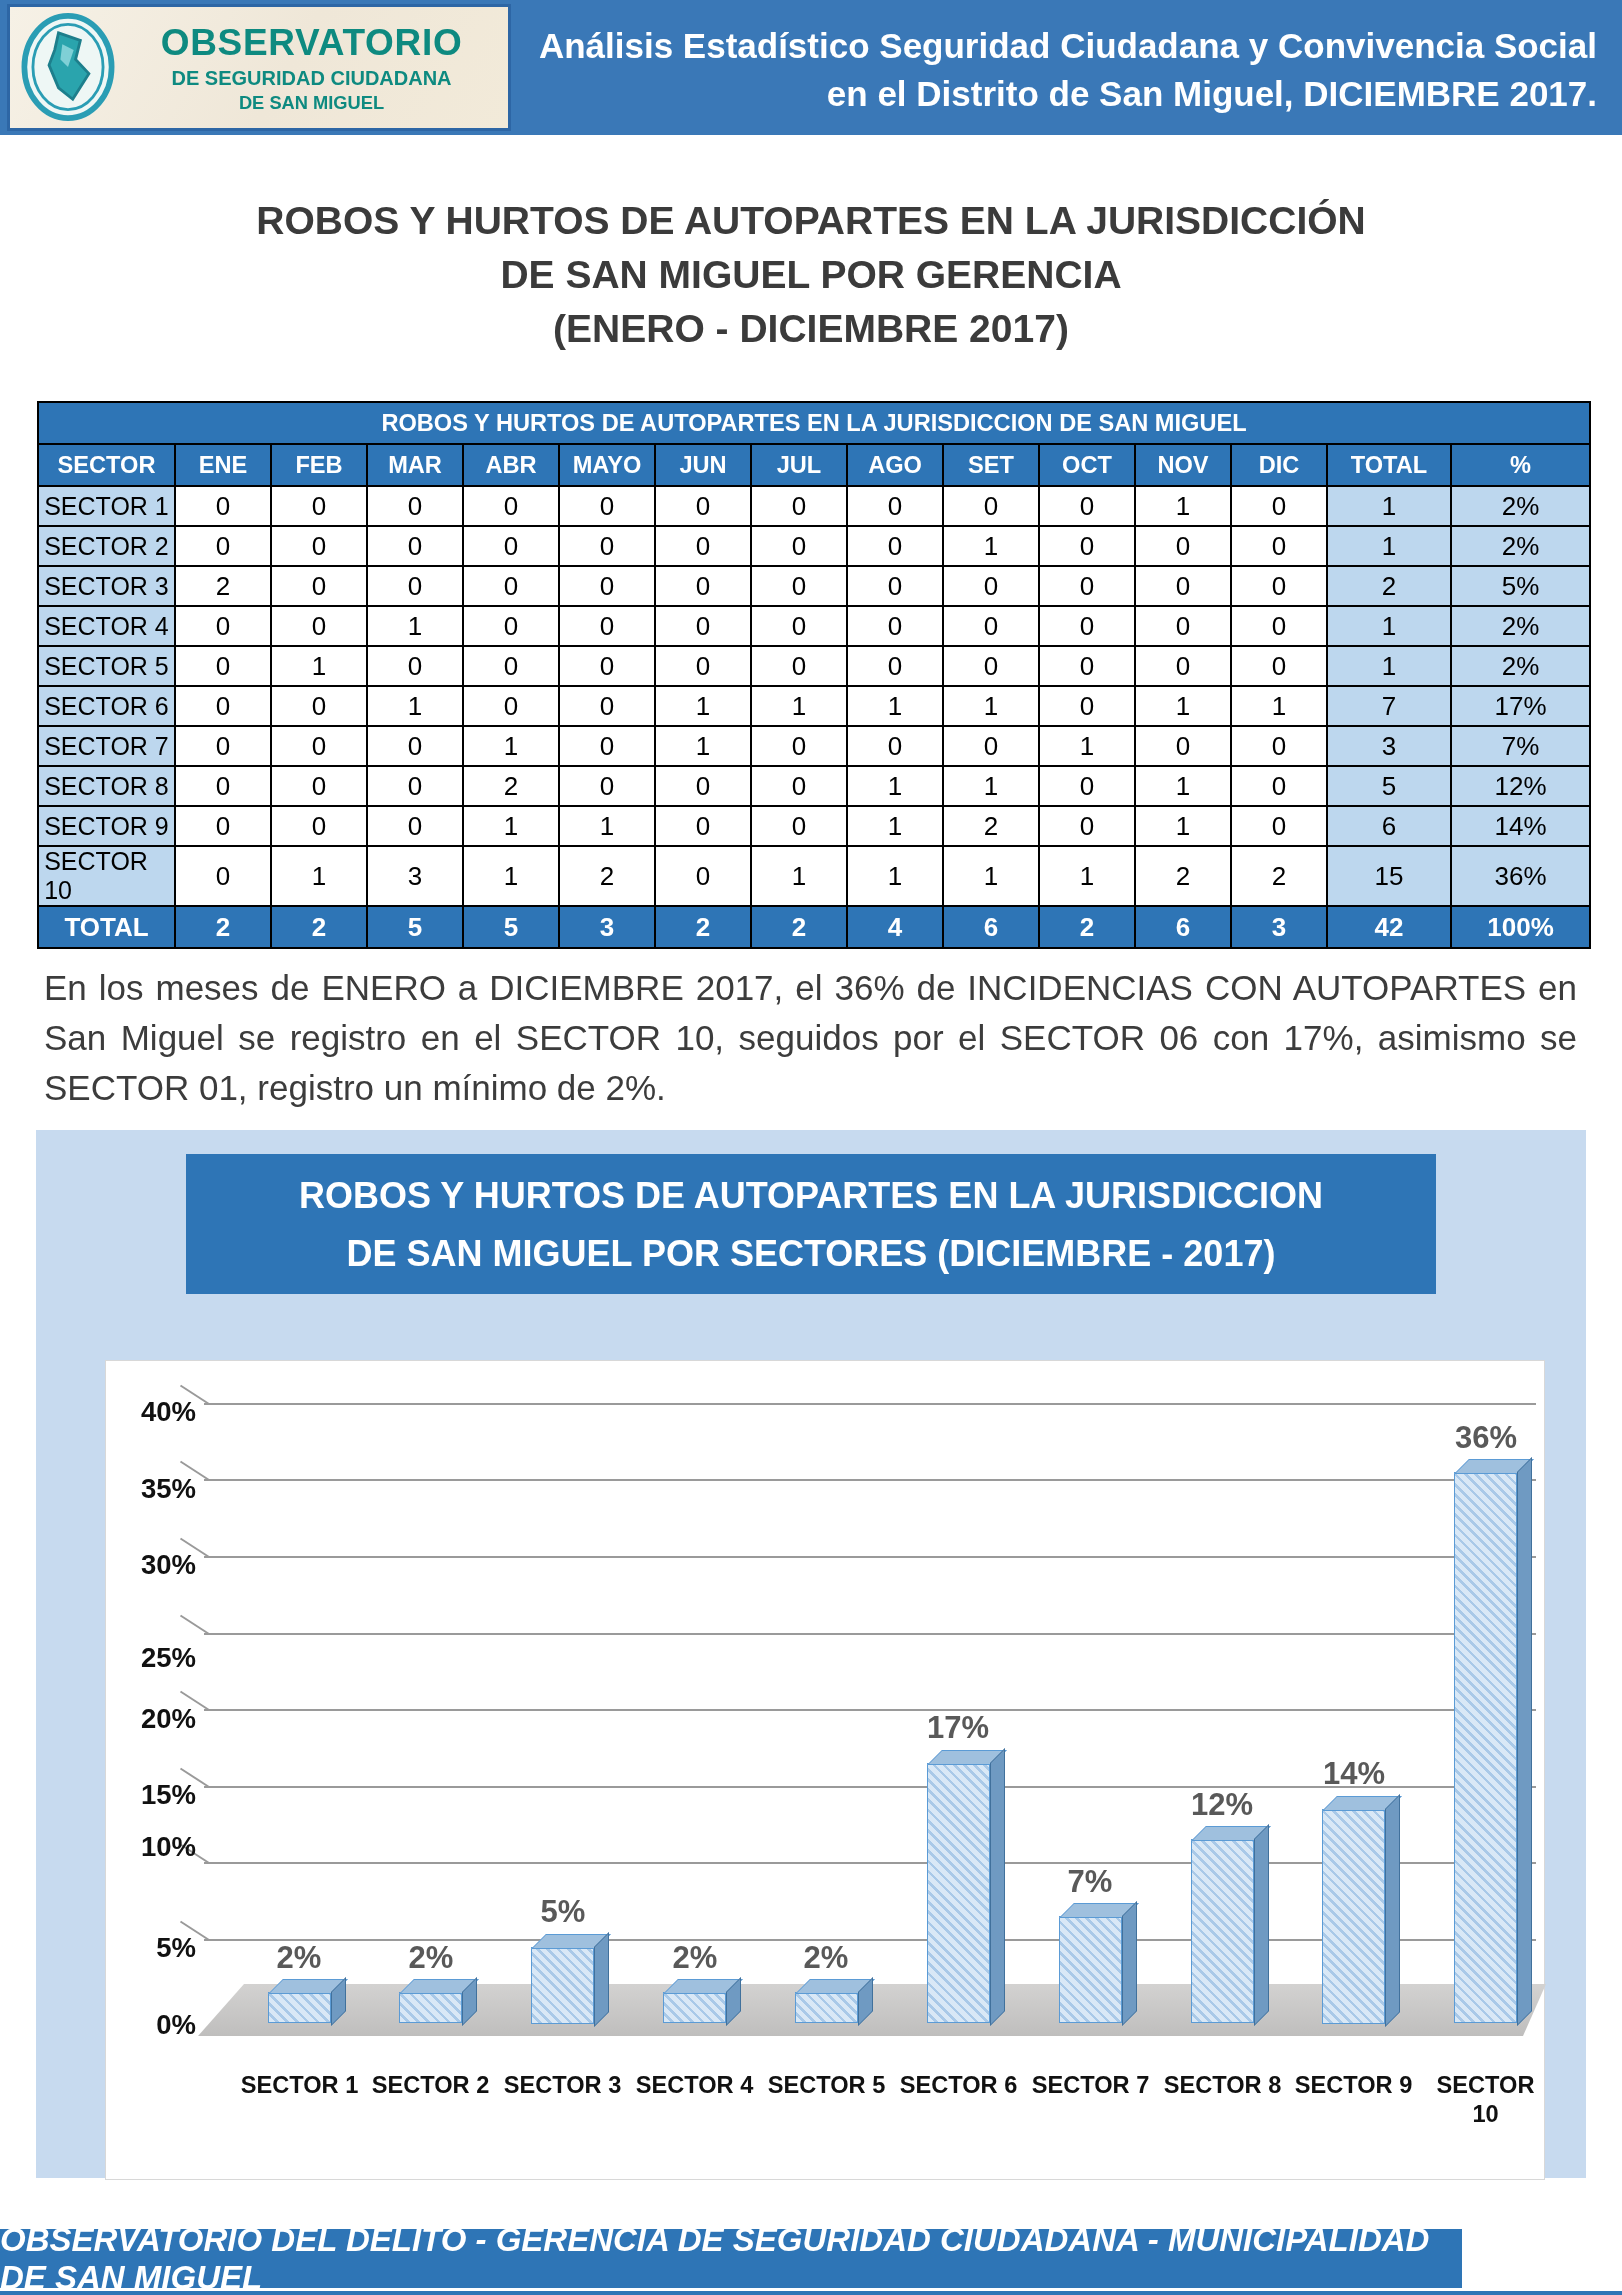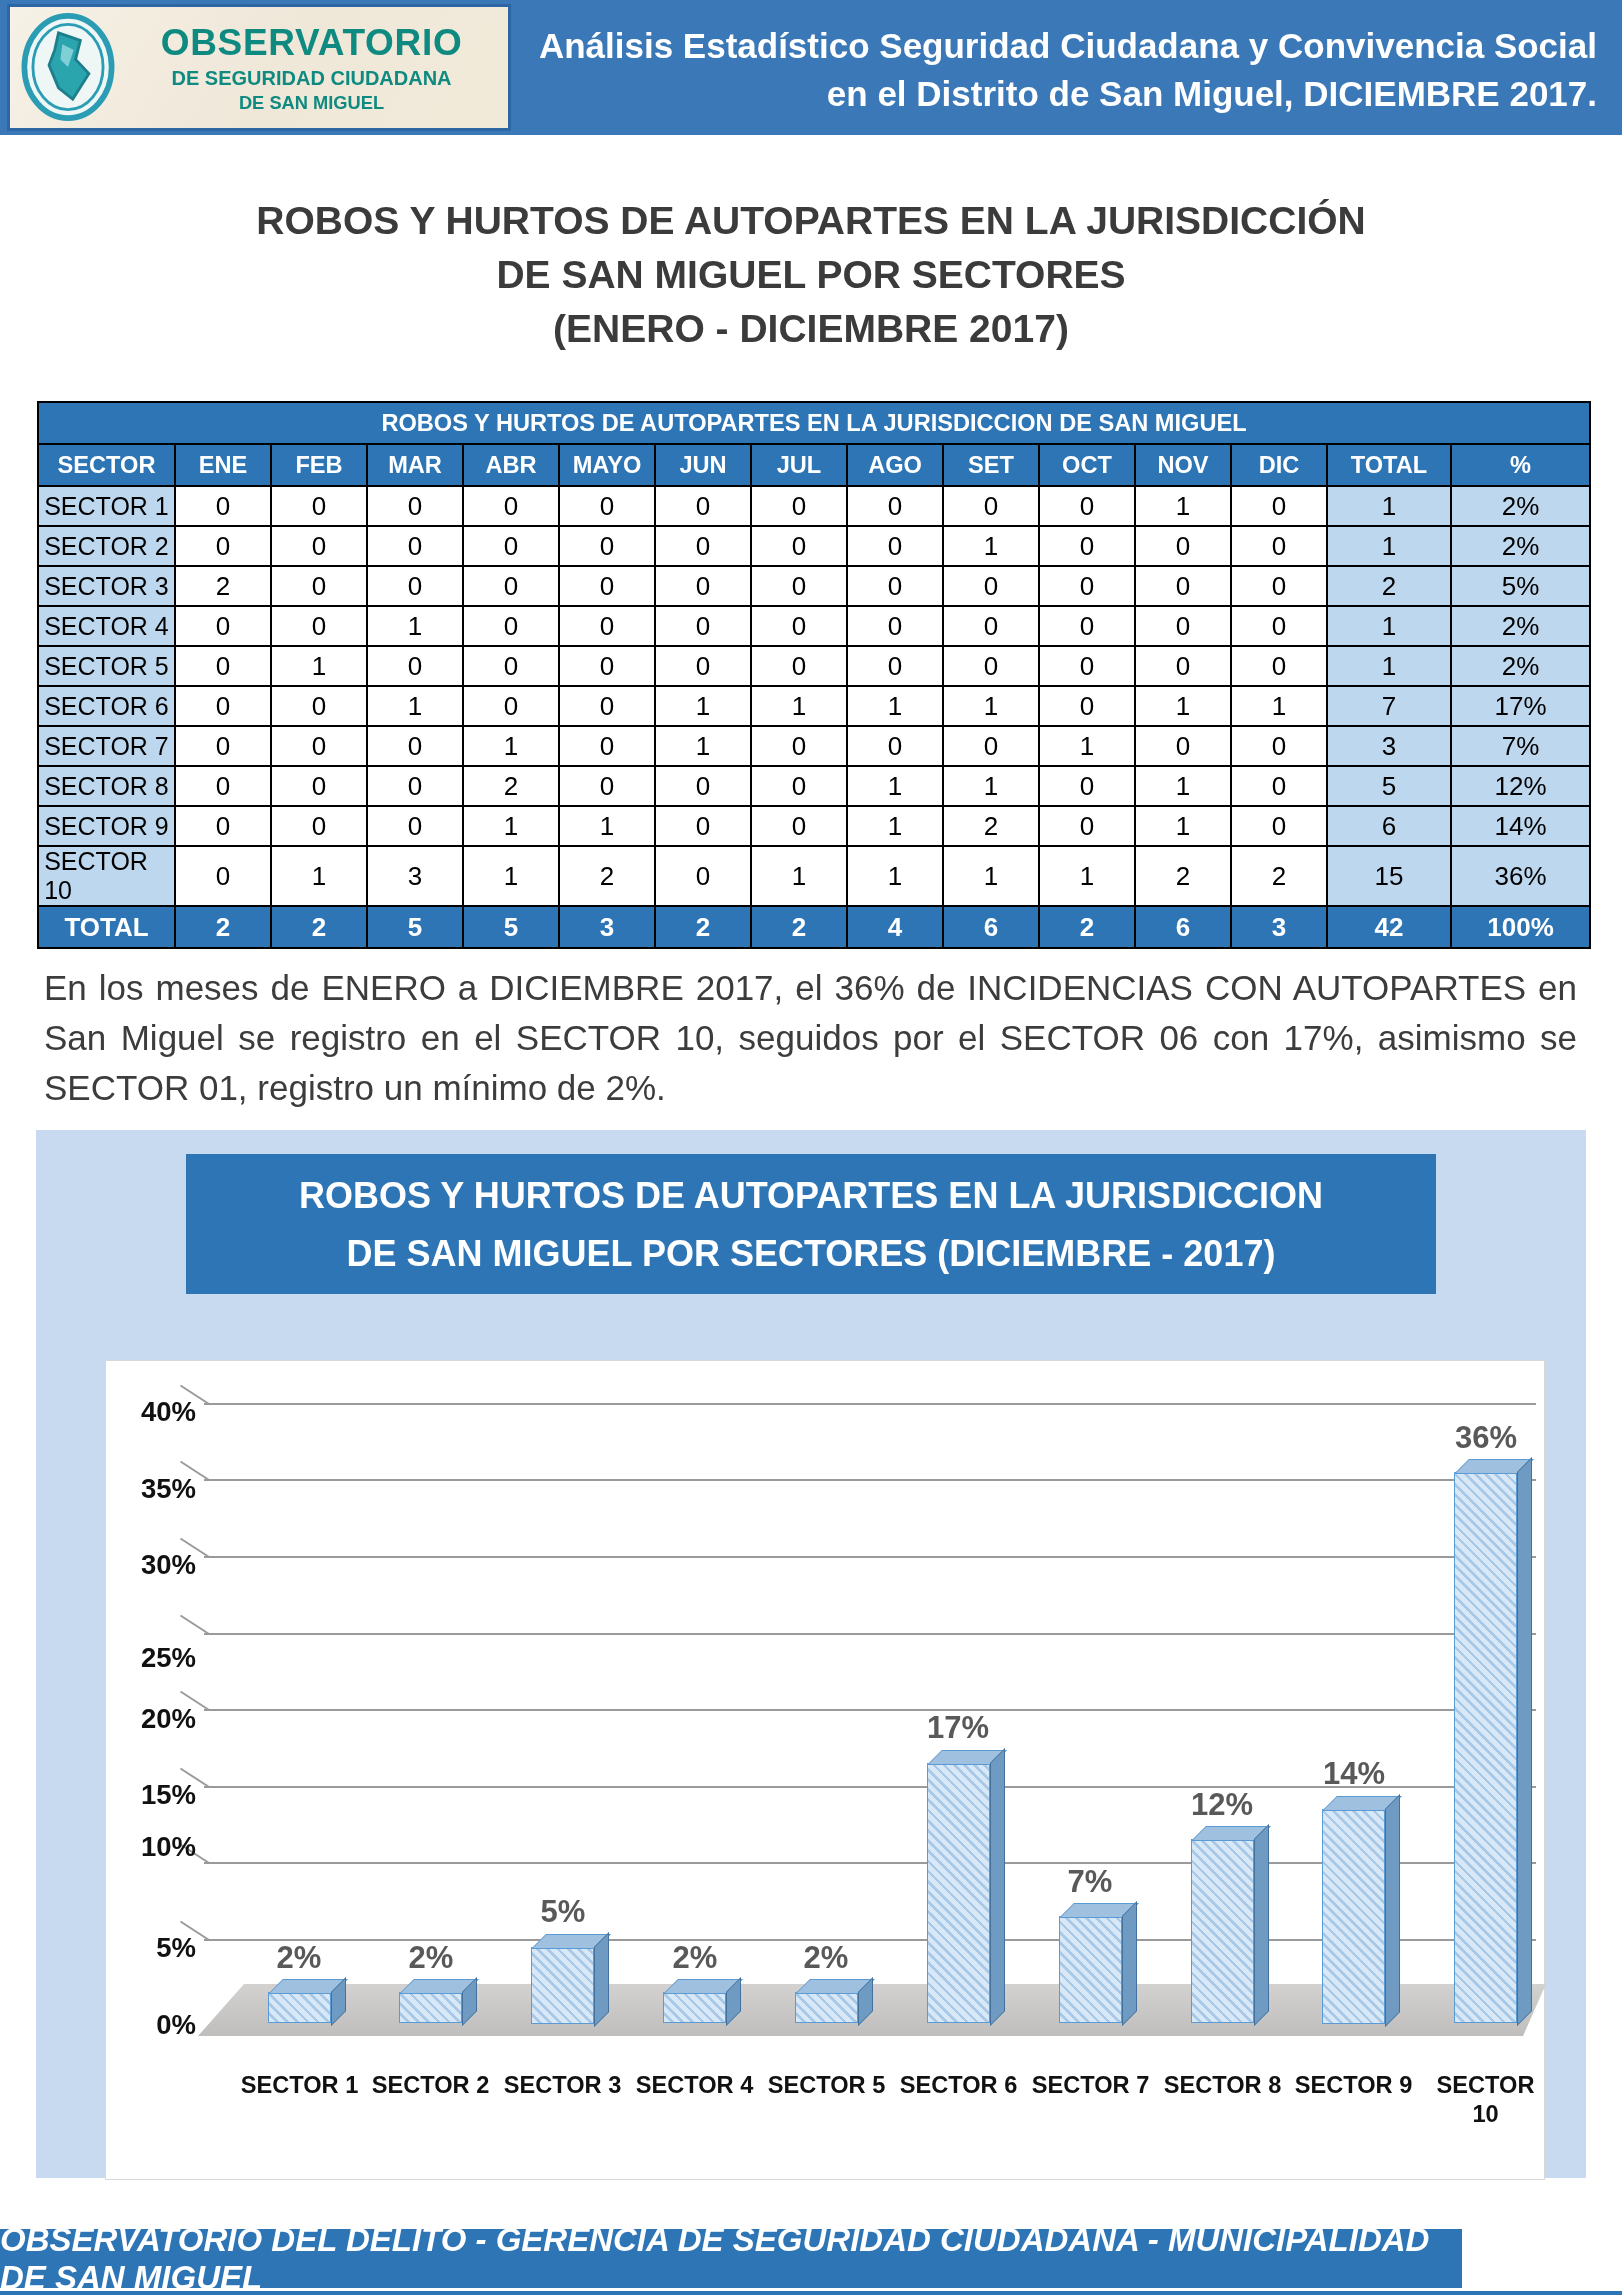--- a/index.html
+++ b/index.html
@@ -94,21 +94,21 @@
       </div>
     </div>
     <div class="header-title">
       <div>Análisis Estadístico Seguridad Ciudadana y Convivencia Social</div>
       <div>en el Distrito de San Miguel, DICIEMBRE 2017.</div>
     </div>
   </div>
 
   <div class="main-title">
     <div>ROBOS Y HURTOS DE AUTOPARTES EN LA JURISDICCIÓN</div>
-    <div>DE SAN MIGUEL POR SECTORES</div>
+    <div>DE SAN MIGUEL POR GERENCIA</div>
     <div>(ENERO - DICIEMBRE 2017)</div>
   </div>
 
   <table class="stats-table">
     <colgroup>
       <col style="width:137px">
       <col style="width:96px">
         <col style="width:96px">
         <col style="width:96px">
         <col style="width:96px">

